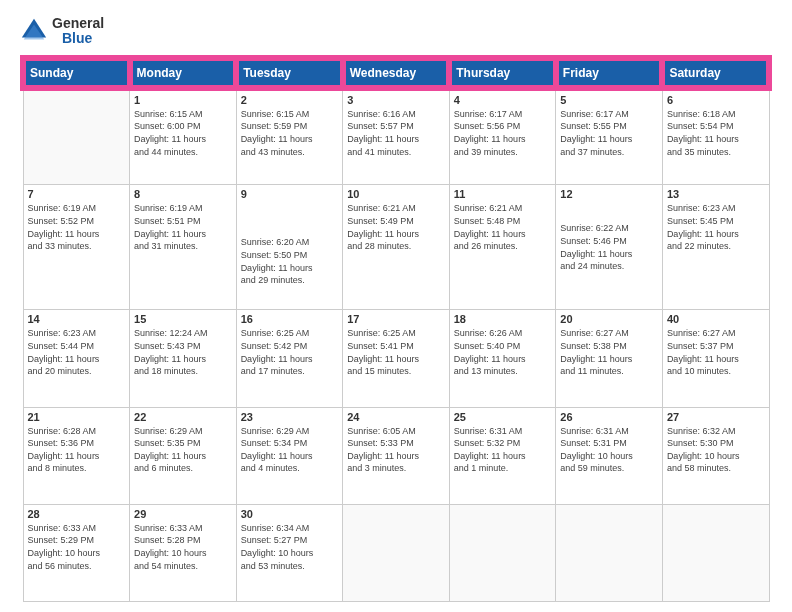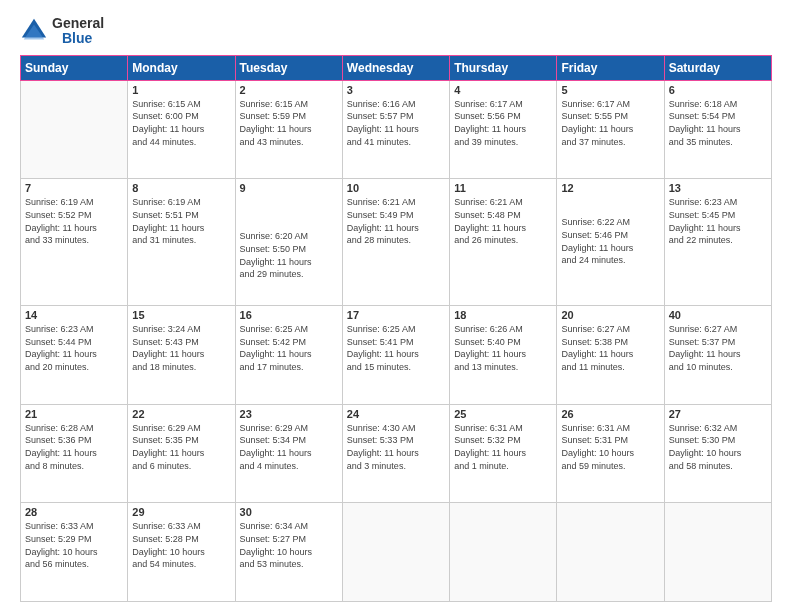--- a/index.html
+++ b/index.html
@@ -69,21 +69,21 @@
       width: 100%;
       table-layout: fixed;
     }
     .calendar th {
       background-color: #1a5fa8;
       color: #fff;
       font-size: 12px;
       font-weight: bold;
       padding: 5px 4px;
       text-align: left;
-      border: 1px solid #ec4899;
+      border: 6px solid #ec4899;
     }
     .calendar td {
       vertical-align: top;
       border: 1px solid #ccc;
       padding: 3px 4px;
       font-size: 9.5px;
       color: #333;
       background: #fff;
       width: calc(100% / 7);
       height: 82px;
@@ -235,21 +235,21 @@
         <tr class="week-row">
           <td>
             <div class="day-num">14</div>
             <div class="day-info" style="white-space: pre-line;">Sunrise: 6:23 AM
 Sunset: 5:44 PM
 Daylight: 11 hours
 and 20 minutes.</div>
           </td>
           <td>
             <div class="day-num">15</div>
-            <div class="day-info" style="white-space: pre-line;">Sunrise: 3:24 AM
+            <div class="day-info" style="white-space: pre-line;">Sunrise: 12:24 AM
 Sunset: 5:43 PM
 Daylight: 11 hours
 and 18 minutes.</div>
           </td>
           <td>
             <div class="day-num">16</div>
             <div class="day-info" style="white-space: pre-line;">Sunrise: 6:25 AM
 Sunset: 5:42 PM
 Daylight: 11 hours
 and 17 minutes.</div>
@@ -300,21 +300,21 @@
           </td>
           <td>
             <div class="day-num">23</div>
             <div class="day-info" style="white-space: pre-line;">Sunrise: 6:29 AM
 Sunset: 5:34 PM
 Daylight: 11 hours
 and 4 minutes.</div>
           </td>
           <td>
             <div class="day-num">24</div>
-            <div class="day-info" style="white-space: pre-line;">Sunrise: 4:30 AM
+            <div class="day-info" style="white-space: pre-line;">Sunrise: 6:05 AM
 Sunset: 5:33 PM
 Daylight: 11 hours
 and 3 minutes.</div>
           </td>
           <td>
             <div class="day-num">25</div>
             <div class="day-info" style="white-space: pre-line;">Sunrise: 6:31 AM
 Sunset: 5:32 PM
 Daylight: 11 hours
 and 1 minute.</div>

